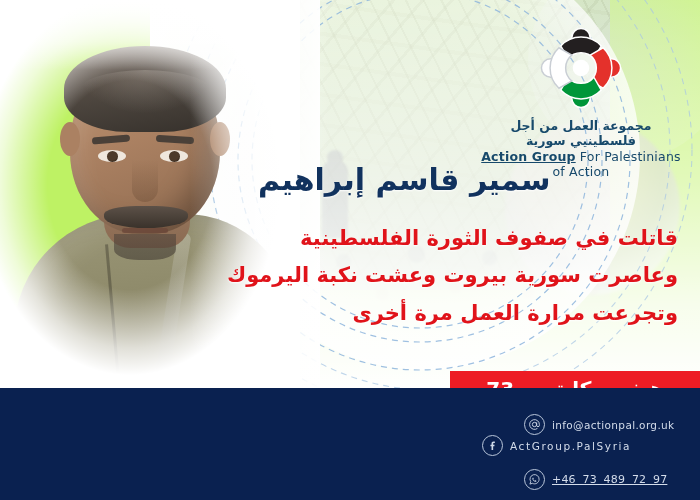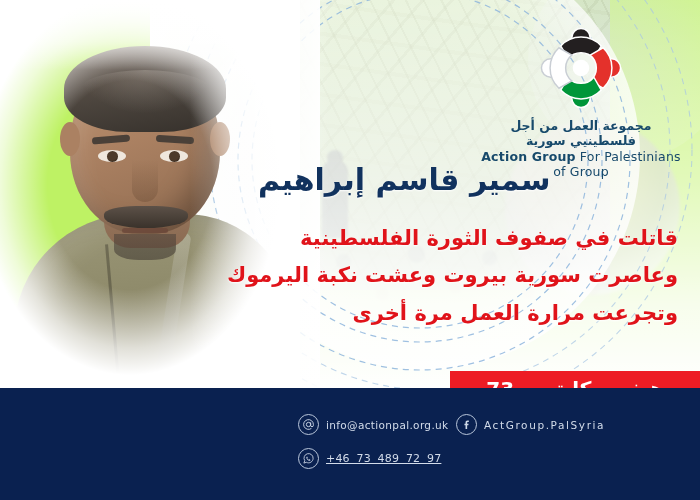--- a/index.html
+++ b/index.html
@@ -184,21 +184,21 @@
     position:absolute;right:14px;top:22px;width:210px;text-align:center;
   }
   .logo-mark{width:92px;height:92px;margin:0 auto;display:block;}
   .logo-ar{
     margin-top:4px;font-size:12.5px;font-weight:bold;color:#17496b;
     letter-spacing:.2px;direction:rtl;
   }
   .logo-en{
     margin-top:1px;font-size:12.5px;color:#17496b;direction:ltr;letter-spacing:.2px;
   }
-  .logo-en b{font-weight:bold;}
+  .logo-en b{font-weight:bold;text-decoration:underline;}
 
   
   .headline{
     position:absolute;right:22px;top:163px;width:420px;text-align:left;
     font-size:30px;font-weight:bold;color:#11325e;direction:rtl;
     text-shadow:0 1px 2px rgba(255,255,255,.9);
     line-height:1.1;
   }
   .redlines{
     position:absolute;right:22px;top:220px;width:420px;text-align:right;direction:rtl;
@@ -218,21 +218,21 @@
     letter-spacing:.5px;
   }
 
   
   .footer{
     position:absolute;left:0;top:388px;width:700px;height:112px;background:#0a2150;
   }
   .footer-inner{
     position:absolute;right:18px;top:26px;width:384px;direction:ltr;
   }
-  .frow{display:flex;align-items:flex-end;margin-bottom:13px;}
+  .frow{display:flex;align-items:flex-end;margin-bottom:13px;flex-direction:column;}
   .fcell{display:flex;align-items:center;width:158px;}
   .fcell.wide{width:200px;}
   .ficon{
     width:19px;height:19px;flex:0 0 19px;margin-right:7px;
     border:1.3px solid #b9c6da;border-radius:50%;
     display:flex;align-items:center;justify-content:center;
     color:#cfd9e8;
   }
   .ficon svg{display:block;}
   .ftext{
@@ -310,21 +310,21 @@
           </g>
           <g transform="rotate(270)">
             <circle cx="0" cy="-33" r="10" fill="#ffffff" stroke="#c9ced4" stroke-width="1.6"></circle>
             <path d="M -22,-24 A 30 30 0 0 1 22,-24 L 14,-10 A 18 18 0 0 0 -14,-10 Z" fill="#ffffff" stroke="#c9ced4" stroke-width="1.6"></path>
           </g>
         </g>
         <circle cx="0" cy="0" r="9" fill="#ffffff"></circle>
       </g>
     </svg>
     <div class="logo-ar">مجموعة العمل من أجل فلسطينيي سورية</div>
-    <div class="logo-en"><b>Action Group</b><span> For Palestinians of Group</span></div>
+    <div class="logo-en"><b>Action Group</b><span> For Palestinians of Action</span></div>
   </div>
 
   <div class="headline">سمير قاسم إبراهيم</div>
 
   <div class="redlines">
     <div class="redline">قاتلت في صفوف الثورة الفلسطينية</div>
     <div class="redline">وعاصرت سورية بيروت وعشت نكبة اليرموك</div>
     <div class="redline">وتجرعت مرارة العمل مرة أخرى</div>
   </div>
 

